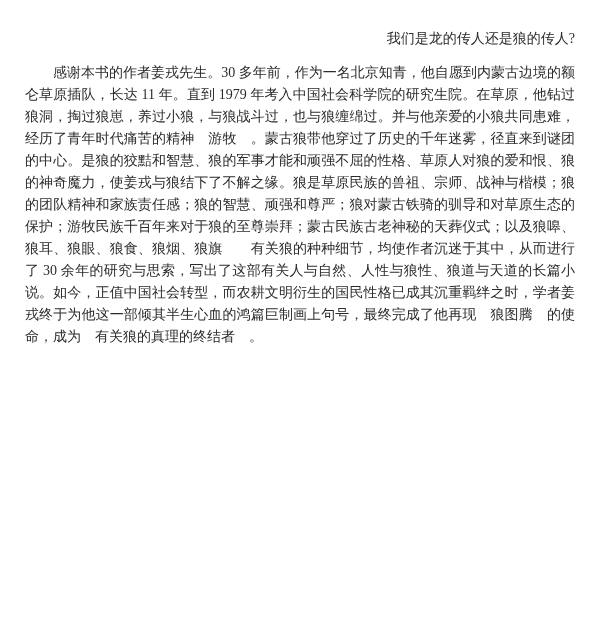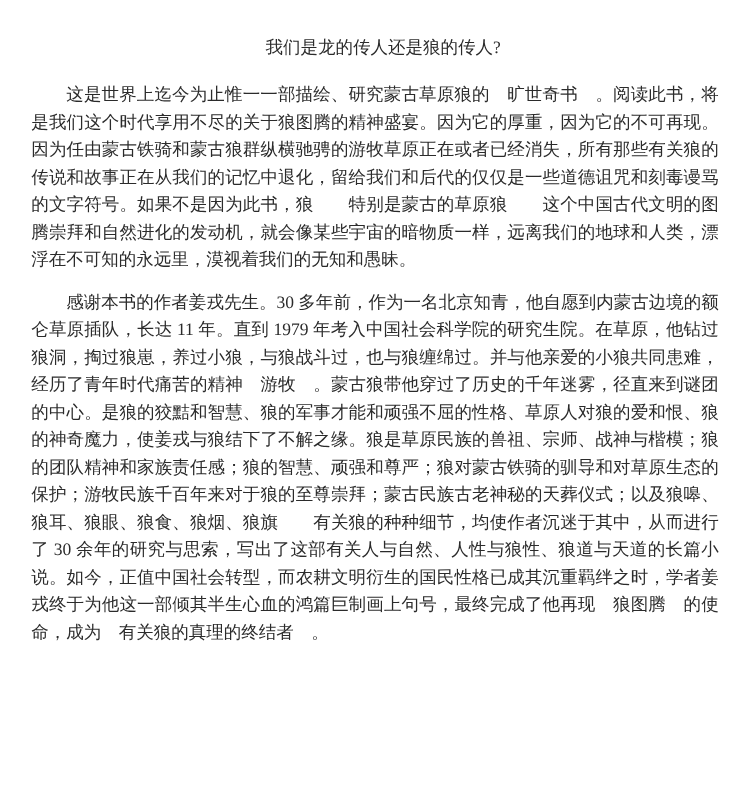--- a/index.html
+++ b/index.html
@@ -18,35 +18,34 @@
     height: 635px;
     padding: 28px 25px 0 25px;
     font-family: "Liberation Serif", "DejaVu Serif", serif;
     font-size: 14px;
     line-height: 22px;
     color: #2b2b2b;
     text-align: justify;
   }
   .doc-title {
     padding-left: 13px;
-    text-align: center;
+    text-align: right;
   }
   .doc-byline {
     padding-left: 26px;
     margin-top: 15px;
     text-align: left;
   }
   .para {
     margin: 12px 0 0 0;
     text-indent: 2em;
   }
   .para.first {
     margin-top: 16px;
   }
 </style>
 </head>
 <body>
 
 <div class="doc">
   <div class="doc-title">我们是龙的传人还是狼的传人?</div>
-  <p class="para first">这是世界上迄今为止惟一一部描绘、研究蒙古草原狼的　旷世奇书　。阅读此书，将是我们这个时代享用不尽的关于狼图腾的精神盛宴。因为它的厚重，因为它的不可再现。因为任由蒙古铁骑和蒙古狼群纵横驰骋的游牧草原正在或者已经消失，所有那些有关狼的传说和故事正在从我们的记忆中退化，留给我们和后代的仅仅是一些道德诅咒和刻毒谩骂的文字符号。如果不是因为此书，狼　　特别是蒙古的草原狼　　这个中国古代文明的图腾崇拜和自然进化的发动机，就会像某些宇宙的暗物质一样，远离我们的地球和人类，漂浮在不可知的永远里，漠视着我们的无知和愚昧。</p>
   <p class="para">感谢本书的作者姜戎先生。30 多年前，作为一名北京知青，他自愿到内蒙古边境的额仑草原插队，长达 11 年。直到 1979 年考入中国社会科学院的研究生院。在草原，他钻过狼洞，掏过狼崽，养过小狼，与狼战斗过，也与狼缠绵过。并与他亲爱的小狼共同患难，经历了青年时代痛苦的精神　游牧　。蒙古狼带他穿过了历史的千年迷雾，径直来到谜团的中心。是狼的狡黠和智慧、狼的军事才能和顽强不屈的性格、草原人对狼的爱和恨、狼的神奇魔力，使姜戎与狼结下了不解之缘。狼是草原民族的兽祖、宗师、战神与楷模；狼的团队精神和家族责任感；狼的智慧、顽强和尊严；狼对蒙古铁骑的驯导和对草原生态的保护；游牧民族千百年来对于狼的至尊崇拜；蒙古民族古老神秘的天葬仪式；以及狼嗥、狼耳、狼眼、狼食、狼烟、狼旗　　有关狼的种种细节，均使作者沉迷于其中，从而进行了 30 余年的研究与思索，写出了这部有关人与自然、人性与狼性、狼道与天道的长篇小说。如今，正值中国社会转型，而农耕文明衍生的国民性格已成其沉重羁绊之时，学者姜戎终于为他这一部倾其半生心血的鸿篇巨制画上句号，最终完成了他再现　狼图腾　的使命，成为　有关狼的真理的终结者　。</p>
 </div>
 
 </body></html>

